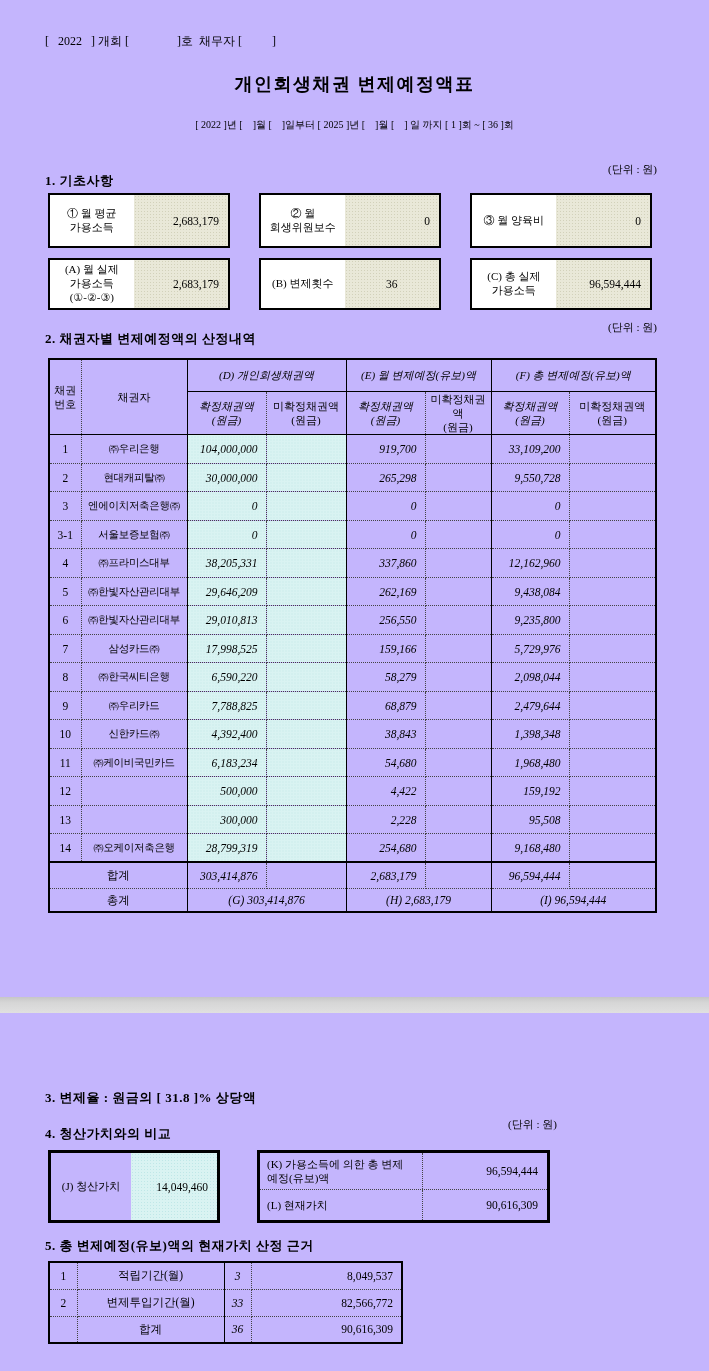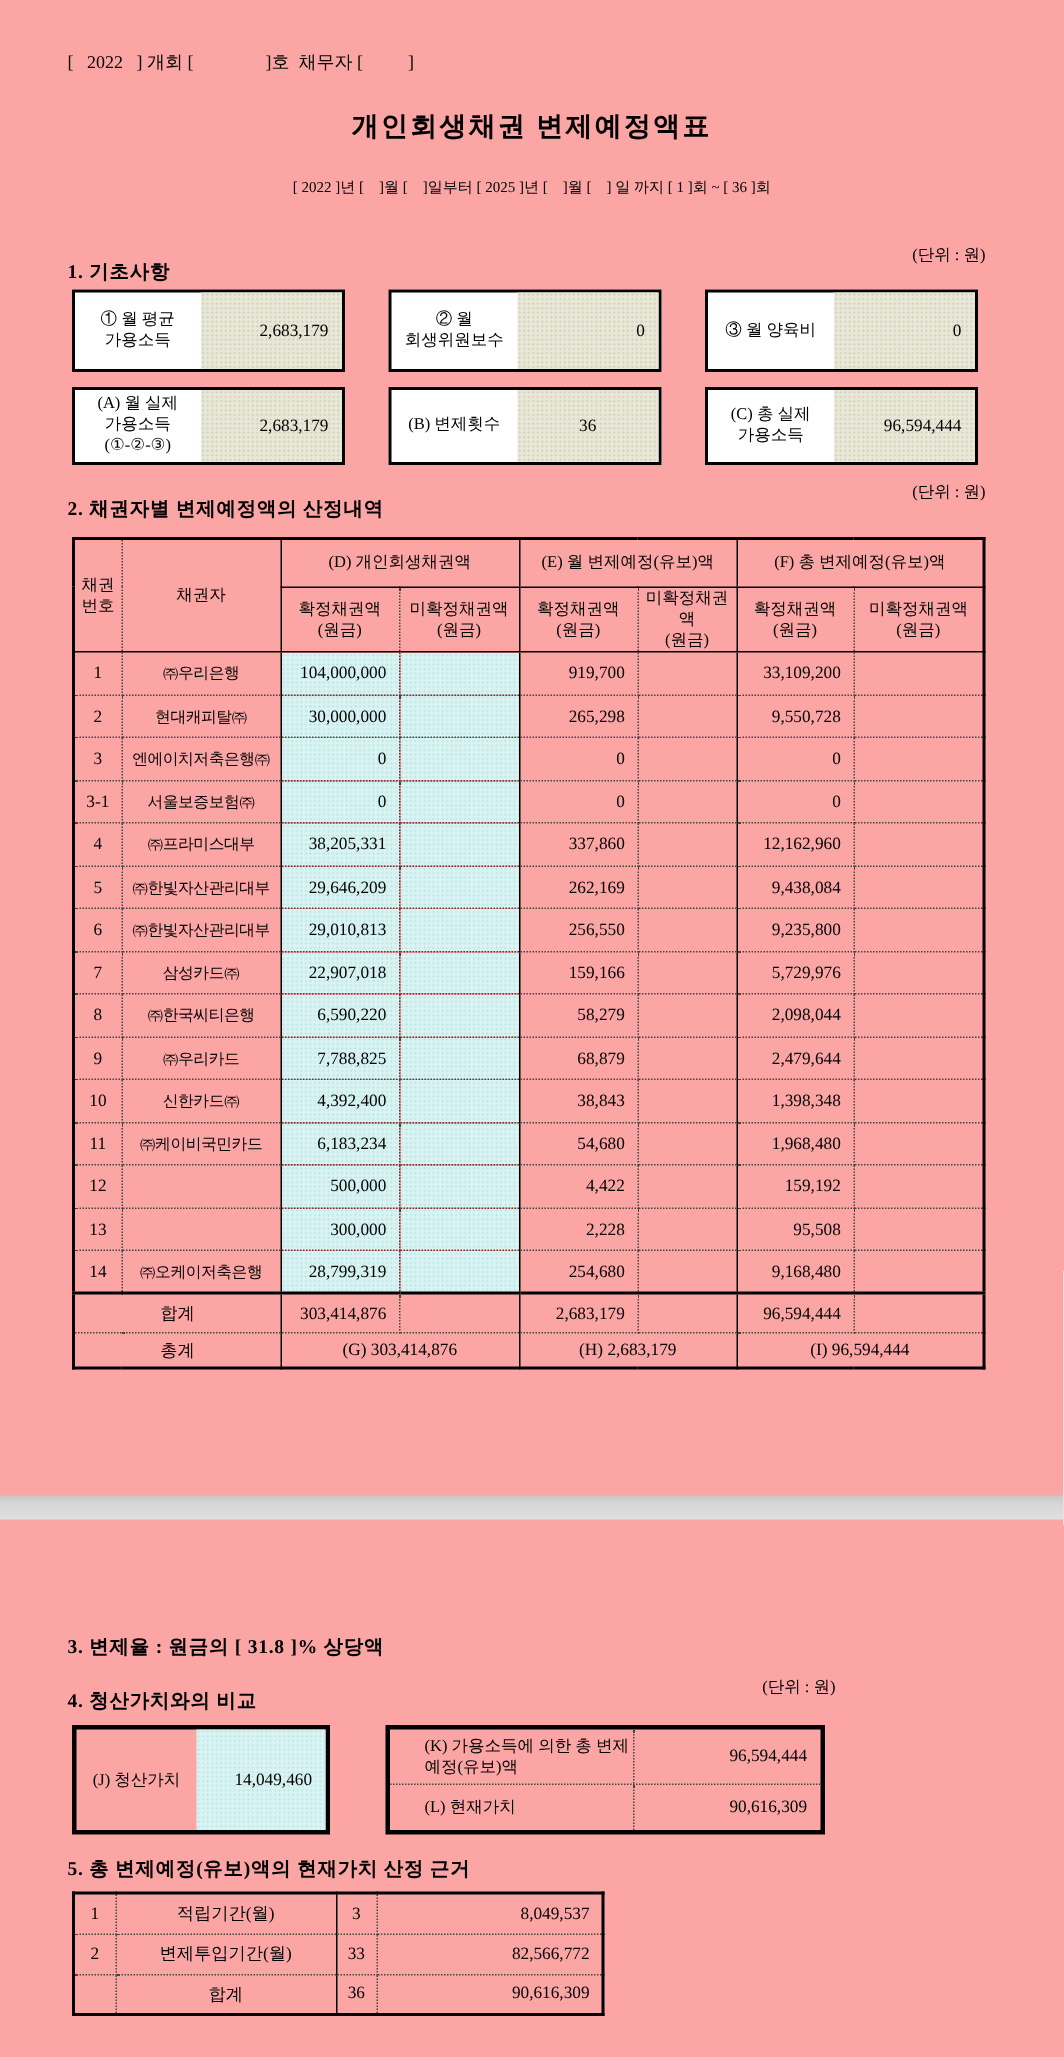--- a/index.html
+++ b/index.html
@@ -1,18 +1,18 @@
 <!DOCTYPE html>
 <html><head>
 <meta charset="utf-8">
 <style>
   * { box-sizing: border-box; }
   html,body { margin:0; padding:0; background:#fff; }
   .page {
-    position:relative; width:709px; height:1371px; background:#fca5a5;
+    position:relative; width:709px; height:1371px; background:#c4b5fd;
     font-family:"Liberation Serif","DejaVu Serif",serif; color:#000; overflow:hidden;
   }
   .case-line { position:absolute; top:33px; left:45px; font-size:12px; white-space:pre; }
   .doc-title { position:absolute; top:72px; left:0; width:100%; text-align:center;
                font-size:18px; font-weight:bold; letter-spacing:1.5px; }
   .period-line { position:absolute; top:118px; left:0; width:100%; text-align:center;
                  font-size:10px; white-space:pre; }
   .unit { position:absolute; font-size:11px; }
   .unit-1 { top:162px; right:52px; }
   .unit-2 { top:320px; right:52px; }
@@ -43,21 +43,21 @@
 
   
   .main-table { position:absolute; top:358px; left:48px; width:607px;
                 border-collapse:collapse; table-layout:fixed; font-size:11.5px;
                 border:2px solid #000; }
   .main-table th, .main-table td { border:1px dotted #444; padding:0 2px; overflow:hidden; }
   .main-table th { font-weight:normal; font-size:11px; text-align:center;
                    line-height:1.3; white-space:pre-line; }
   .row-group-h th { height:32px; border-bottom:1px solid #000; }
   .row-sub-h th { height:40px; border-bottom:1px solid #000; }
-  .bl-solid { border-left:1px solid #000 !important; }
+  .bl-solid { border-left:1px solid #000 !important;font-style:italic; }
   .main-table tbody td { height:28.5px; }
   .main-table td.num { text-align:right; padding-right:8px; }
   .main-table td.ctr { text-align:center; }
   .main-table td.creditor { text-align:center; font-size:10.5px; letter-spacing:-0.3px; }
   .sum-row td { border-top:2px solid #000; height:26px !important; }
   .grand-row td { height:24px !important; text-align:center; }
 
   .page-divider { position:absolute; top:997px; left:0; width:709px; height:16px;
                   background:linear-gradient(180deg,#c7c7c7 0%,#d6d6d6 35%,#e0e0e0 100%); }
 
@@ -67,21 +67,21 @@
   .j-label { width:80px; display:flex; align-items:center; justify-content:center;
              font-size:11px; text-align:center; }
   .j-value { flex:1; display:flex; align-items:center; justify-content:flex-end;
              padding-right:9px; font-size:11.5px; }
   .kl-box { position:absolute; top:1150px; left:257px; width:293px; height:73px;
             border:3px solid #000; display:flex; flex-direction:column; }
   .kl-row { display:flex; flex:1; }
   .kl-row.k { flex:1.2; }
   .kl-row + .kl-row { border-top:1px dotted #444; }
   .kl-label { width:163px; border-right:1px dotted #444; display:flex; align-items:center;
-              padding-left:23px; font-size:11px; line-height:1.3; white-space:pre-line; }
+              padding-left:7px; font-size:11px; line-height:1.3; white-space:pre-line; }
   .kl-value { flex:1; display:flex; align-items:center; justify-content:flex-end;
               padding-right:9px; font-size:11.5px; }
 
   
   .s5-table { position:absolute; top:1261px; left:48px; width:353px;
               border-collapse:collapse; table-layout:fixed; font-size:11.5px;
               border:2px solid #000; }
   .s5-table td { border:1px dotted #444; height:27px; padding:0 2px; }
   .s5-table td.ctr { text-align:center; }
   .s5-table td.num { text-align:right; padding-right:8px; }
@@ -234,21 +234,21 @@
         <td class="num cyan-bg bl-solid">29,010,813</td>
         <td class="cyan-bg"></td>
         <td class="num bl-solid">256,550</td>
         <td></td>
         <td class="num bl-solid">9,235,800</td>
         <td></td>
       </tr>
       <tr>
         <td class="ctr">7</td>
         <td class="creditor">삼성카드㈜</td>
-        <td class="num cyan-bg bl-solid">22,907,018</td>
+        <td class="num cyan-bg bl-solid">17,998,525</td>
         <td class="cyan-bg"></td>
         <td class="num bl-solid">159,166</td>
         <td></td>
         <td class="num bl-solid">5,729,976</td>
         <td></td>
       </tr>
       <tr>
         <td class="ctr">8</td>
         <td class="creditor">㈜한국씨티은행</td>
         <td class="num cyan-bg bl-solid">6,590,220</td>

